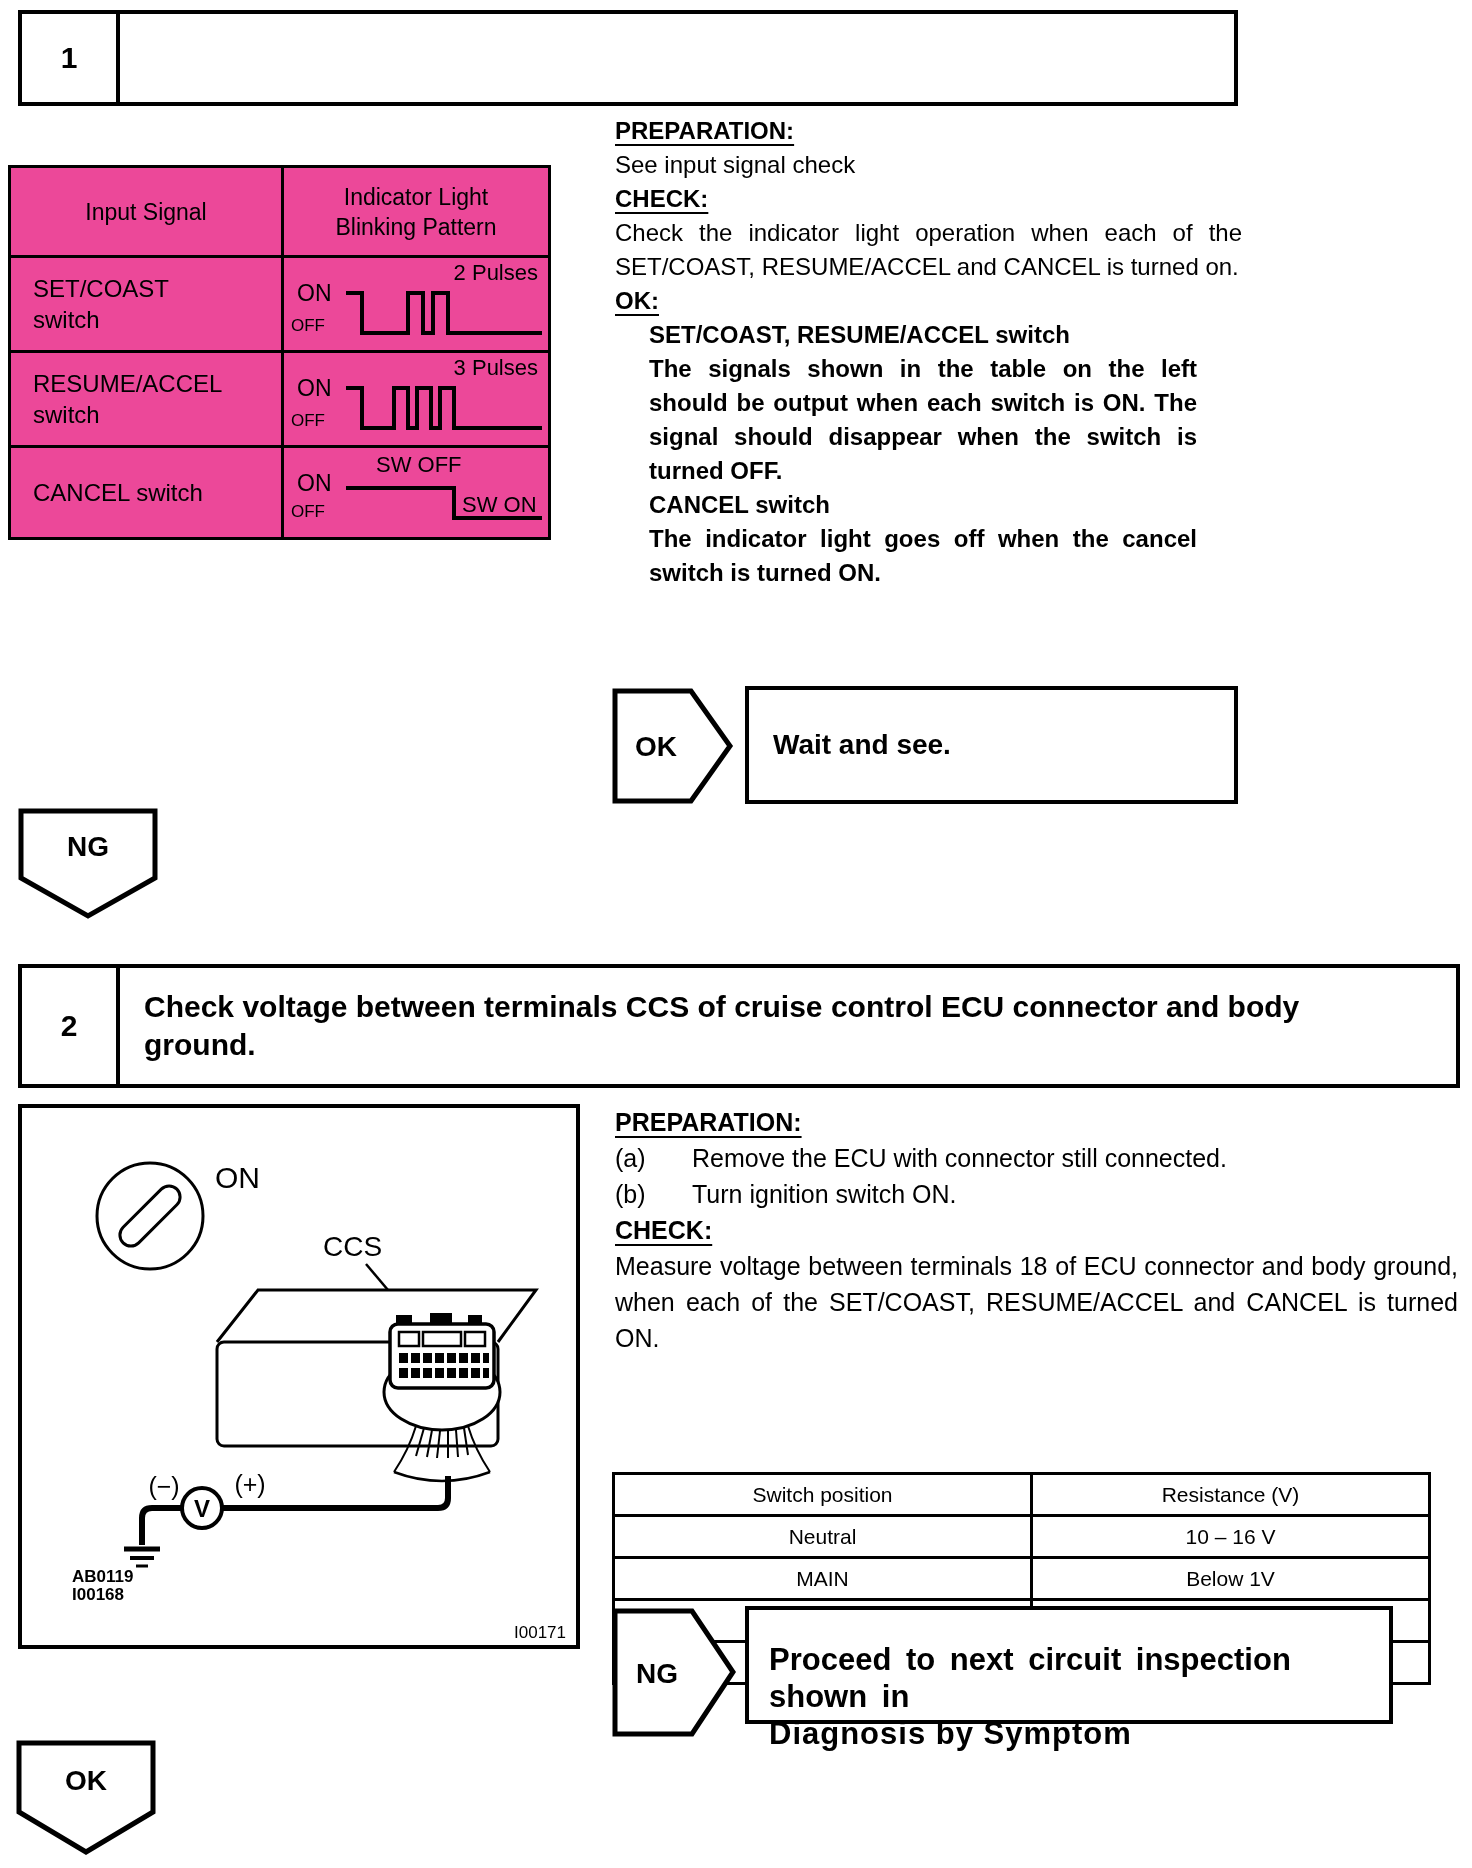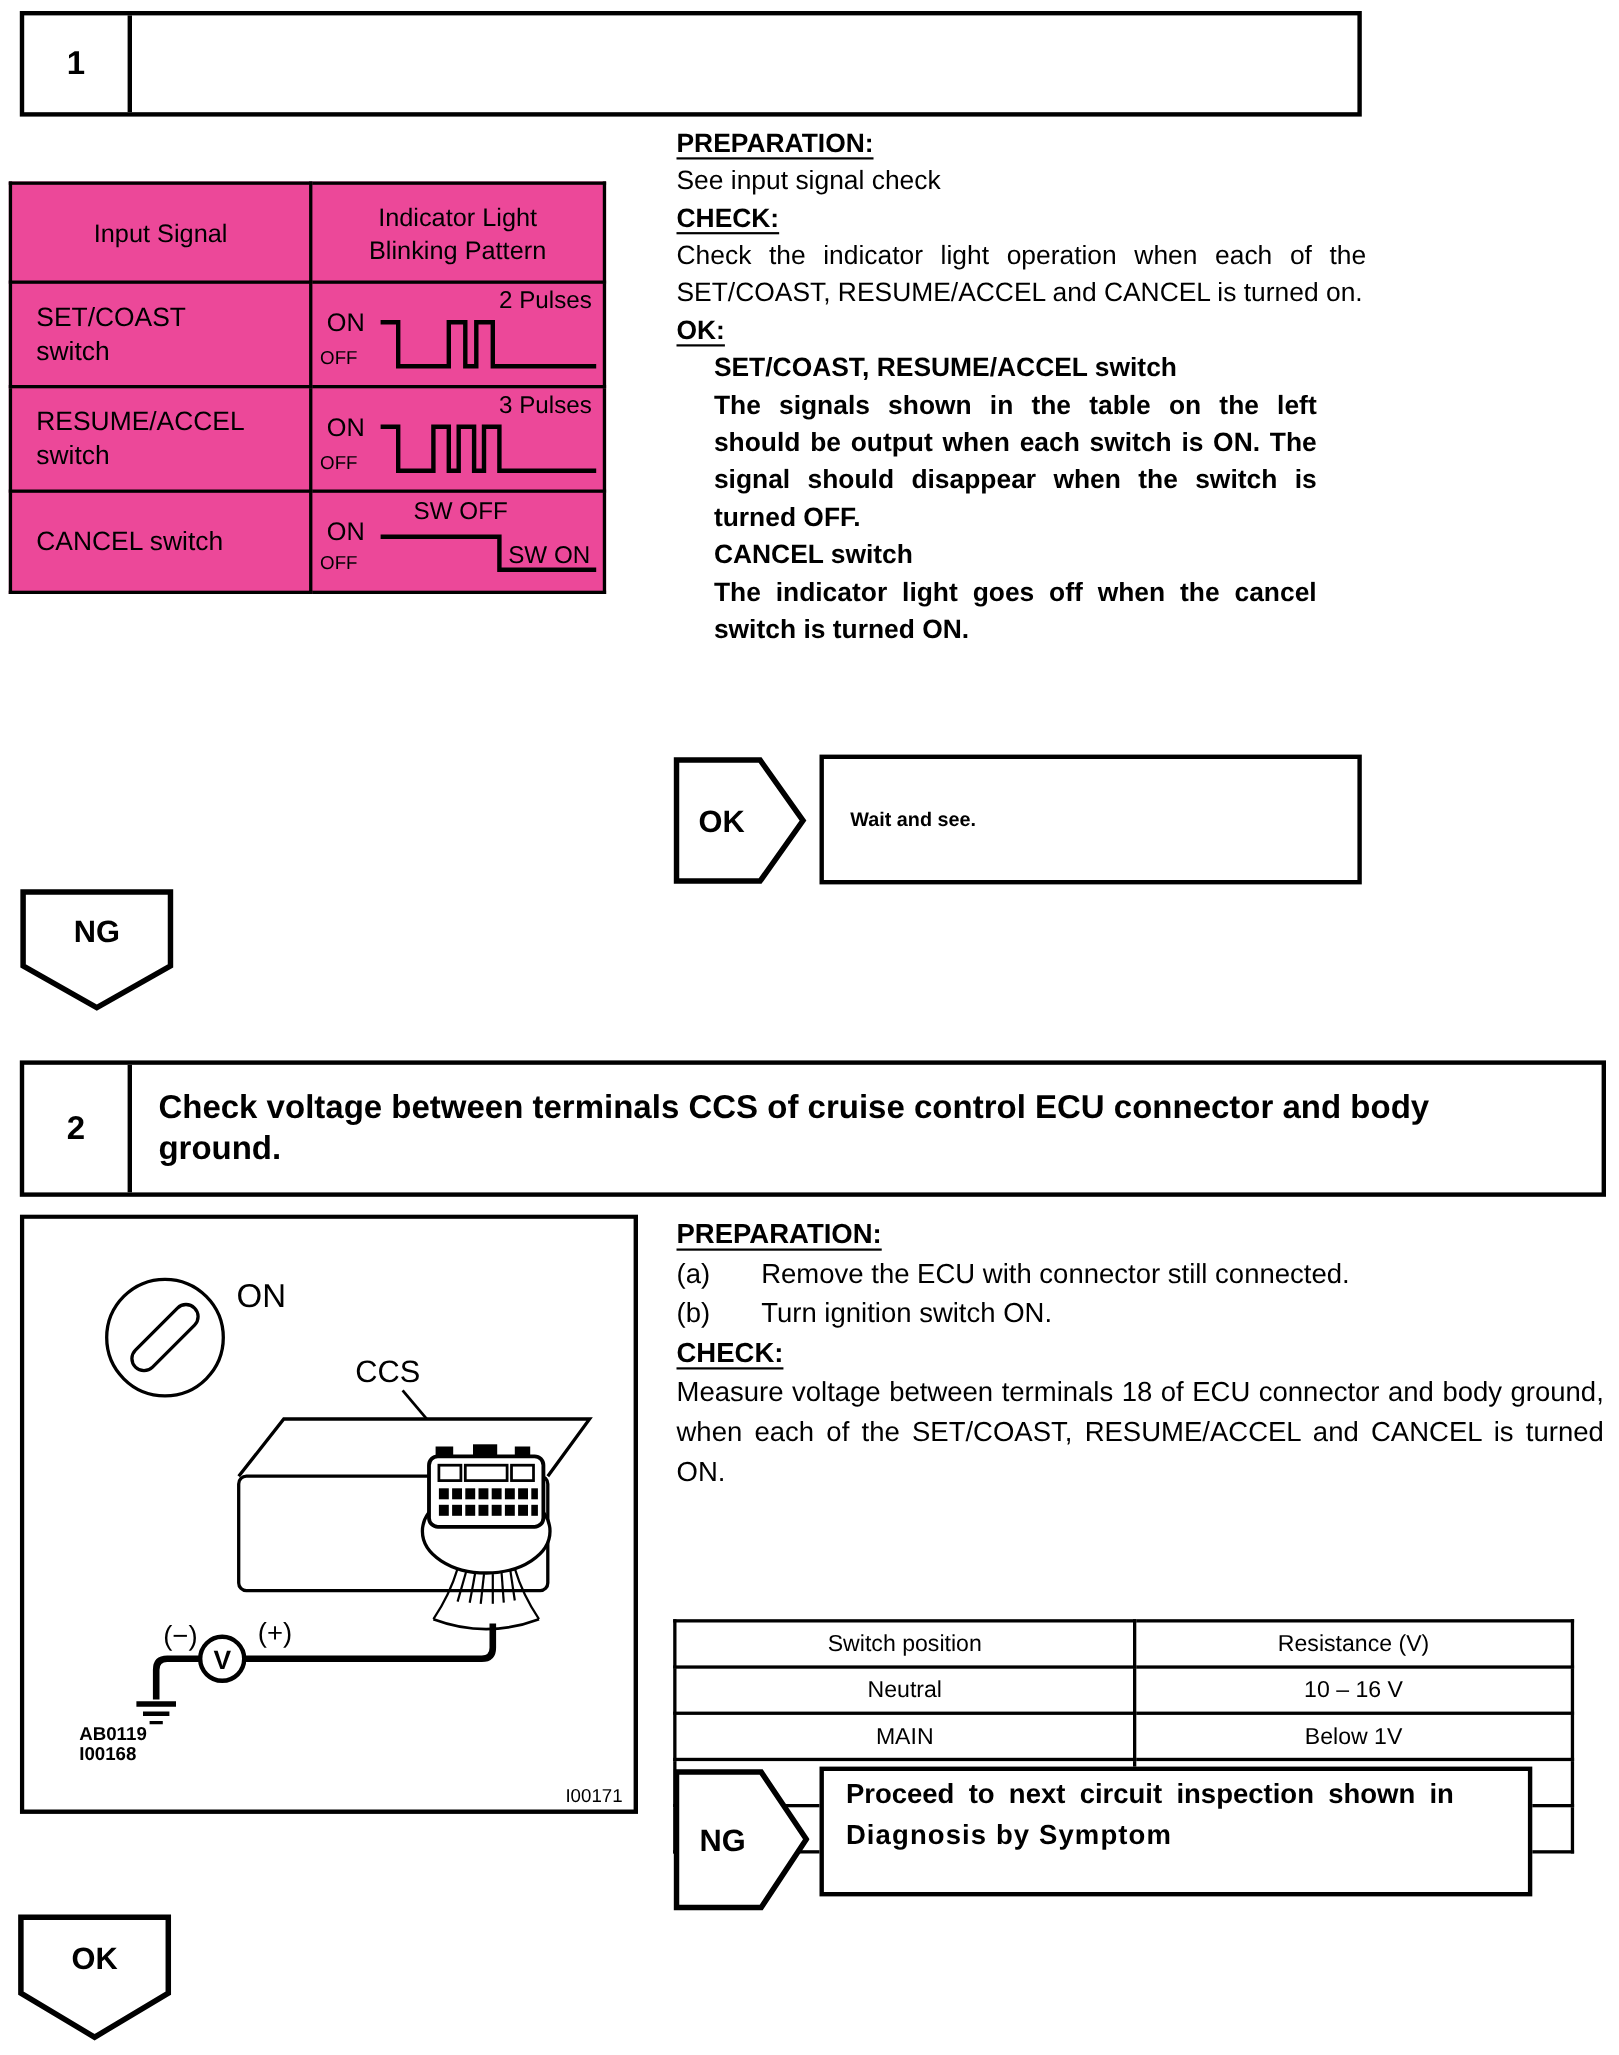--- a/index.html
+++ b/index.html
@@ -37,22 +37,22 @@
   .c1 { left:615px; top:114px; width:627px; font-size:24px; line-height:34px; }
   .c2 { left:615px; top:1104px; width:843px; font-size:25px; line-height:36px; }
   .h-ul { font-weight:700; text-decoration:underline; text-decoration-thickness:2px; text-underline-offset:5px; }
   .just { text-align:justify; }
   .ok-block { margin-left:34px; width:548px; font-weight:700; }
   .prep-step { display:flex; }
   .prep-id { width:77px; flex:0 0 77px; }
   .prep-txt { flex:1; }
   
   .result-box { position:absolute; border:4px solid #000; background:#fff; font-weight:700; }
-  .ok-result { display:flex; align-items:center; padding-left:24px; font-size:18px; }
-  .ng-result { padding:3px 20px; font-size:25px; line-height:37px; }
+  .ok-result { display:flex; align-items:center; padding-left:24px; font-size:28px; }
+  .ng-result { padding:31px 20px; font-size:31px; line-height:37px; }
   .ng-l1 { word-spacing:6px; }
   .ng-l2 { letter-spacing:1px; }
   
   .vtable { position:absolute; left:612px; top:1452px; border-collapse:collapse; table-layout:fixed; background:#fff;margin-top:20px; }
   .vtable td { border:3.5px solid #000; text-align:center; font-size:21px; height:42px; vertical-align:middle; }
   svg text { font-family:"Liberation Sans", sans-serif; }
   .pent-label { font-weight:700; font-size:28px; }
 </style>
 </head>
 <body>

